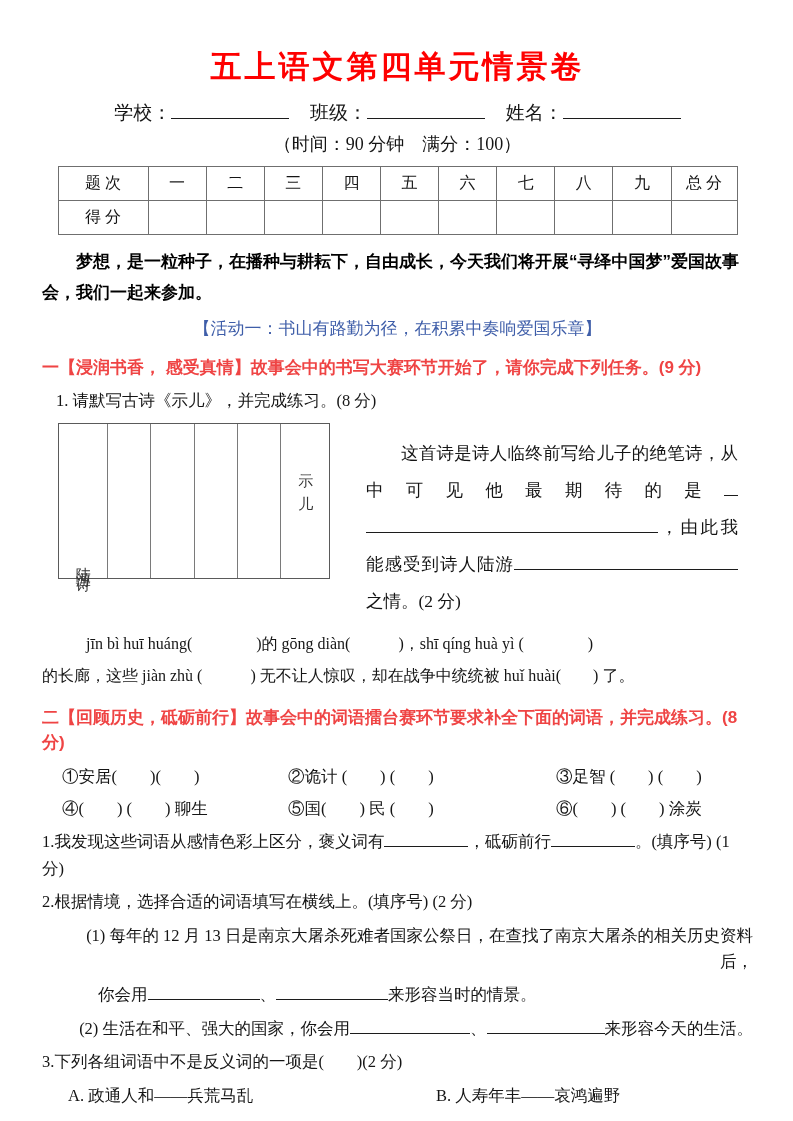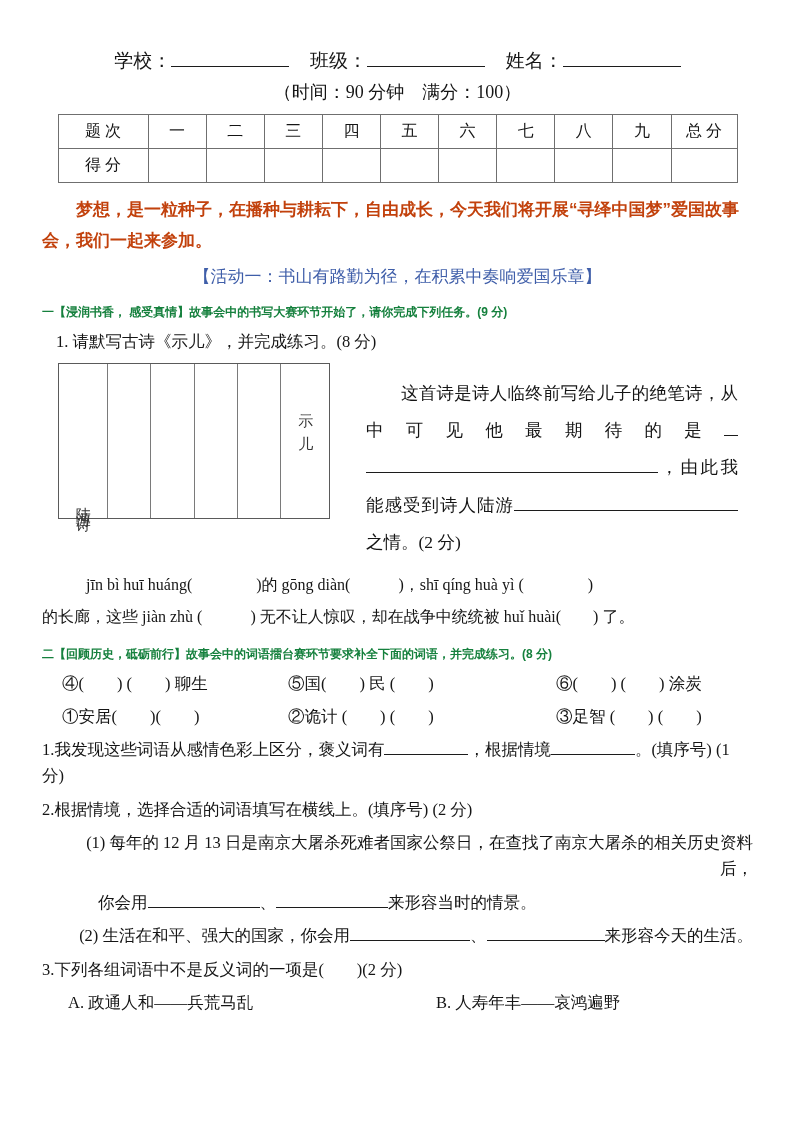--- a/index.html
+++ b/index.html
@@ -24,30 +24,30 @@
   .ul { display: inline-block; border-bottom: 1.3px solid #1c1c1c; height: 0.95em; vertical-align: baseline; }
 
   .time-line { text-align: center; font-size: 18px; margin: 2px 0 10px; }
 
   table.score { border-collapse: collapse; width: 680px; margin: 0 auto; font-size: 16px; table-layout: fixed; }
   table.score td { border: 1px solid #6f6f6f; text-align: center; height: 34px; padding: 0; }
   table.score td.c0 { width: 90px; }
   table.score td.cz { width: 66px; }
 
   .intro {
-    color: #c2410c; font-weight: bold; font-size: 17px; line-height: 1.85;
+    color: #000000; font-weight: bold; font-size: 17px; line-height: 1.85;
     font-family: "Liberation Sans", "DejaVu Sans", sans-serif;
     text-indent: 2em; margin: 11px 0 2px;
   }
   .activity {
     text-align: center; color: #3f5ea9; font-weight: normal; font-size: 17px;
     font-family: "Liberation Sans", "DejaVu Sans", sans-serif; margin: 8px 0 4px;
   }
   .sec-heading {
-    color: #15803d; font-weight: bold; font-size: 12px; line-height: 1.5;
+    color: #ef4444; font-weight: bold; font-size: 17px; line-height: 1.5;
     font-family: "Liberation Sans", "DejaVu Sans", sans-serif; margin: 15px 0 8px;
   }
 
   .q { font-size: 16.5px; margin: 7px 0; line-height: 1.6; }
   .q.ind1 { padding-left: 14px; }
   .q.ind2 { padding-left: 24px; text-align: right; }
   .q.ind3 { padding-left: 56px; }
 
   .grid-row { display: flex; margin: 8px 0 10px 16px; }
   .poem-grid { width: 272px; height: 156px; border: 1.5px solid #5a5a5a; display: flex; flex: none; }
@@ -76,20 +76,21 @@
   .opt-row {
     display: grid; grid-template-columns: 368px auto;
     padding-left: 26px; font-size: 16.5px; margin: 5px 0; line-height: 1.6;
   }
 </style>
 </head>
 <body>
 
 <div class="page">
 
+  <div class="title">五上语文第四单元情景卷</div>
 
   <div class="info-line">
     <span class="lbl">学校：</span><span class="ul" style="width:118px"></span>
     <span class="lbl">班级：</span><span class="ul" style="width:118px"></span>
     <span class="lbl">姓名：</span><span class="ul" style="width:118px"></span>
   </div>
 
   <div class="time-line">（时间：90 分钟　满分：100）</div>
 
   <table class="score">
@@ -146,31 +147,31 @@
     </div>
     <p class="note"><span>这首诗是诗人临终前写给儿子的绝笔诗，从中可见他最期待的是</span><span class="ul" style="width:14px"></span><span class="ul" style="width:292px"></span><span>，由此我能感受到诗人陆游</span><span class="ul" style="width:118px"></span><span class="ul" style="width:106px"></span><span>之情。(2 分)</span></p>
   </div>
 
   <div class="pinyin l1">jīn bì huī huáng(　　　　)的 gōng diàn(　　　)，shī qíng huà yì (　　　　)</div>
   <div class="pinyin">的长廊，这些 jiàn zhù (　　　) 无不让人惊叹，却在战争中统统被 huǐ huài(　　) 了。</div>
 
   <div class="sec-heading">二【回顾历史，砥砺前行】故事会中的词语擂台赛环节要求补全下面的词语，并完成练习。(8 分)</div>
 
   <div class="words-row">
+    <span>①安居(　　)(　　)</span>
+    <span>②诡计 (　　) (　　)</span>
+    <span>③足智 (　　) (　　)</span>
+  </div>
+  <div class="words-row">
     <span>④(　　) (　　) 聊生</span>
     <span>⑤国(　　) 民 (　　)</span>
     <span>⑥(　　) (　　) 涂炭</span>
   </div>
-  <div class="words-row">
-    <span>①安居(　　)(　　)</span>
-    <span>②诡计 (　　) (　　)</span>
-    <span>③足智 (　　) (　　)</span>
-  </div>
 
-  <div class="q"><span>1.我发现这些词语从感情色彩上区分，褒义词有</span><span class="ul" style="width:84px"></span><span>，根据情境</span><span class="ul" style="width:84px"></span><span>。(填序号) (1 分)</span></div>
+  <div class="q"><span>1.我发现这些词语从感情色彩上区分，褒义词有</span><span class="ul" style="width:84px"></span><span>，砥砺前行</span><span class="ul" style="width:84px"></span><span>。(填序号) (1 分)</span></div>
 
   <div class="q">2.根据情境，选择合适的词语填写在横线上。(填序号) (2 分)</div>
 
   <div class="q ind2">(1) 每年的 12 月 13 日是南京大屠杀死难者国家公祭日，在查找了南京大屠杀的相关历史资料后，</div>
   <div class="q ind3"><span>你会用</span><span class="ul" style="width:112px"></span><span>、</span><span class="ul" style="width:112px"></span><span>来形容当时的情景。</span></div>
 
   <div class="q ind2"><span>(2) 生活在和平、强大的国家，你会用</span><span class="ul" style="width:120px"></span><span>、</span><span class="ul" style="width:118px"></span><span>来形容今天的生活。</span></div>
 
   <div class="q">3.下列各组词语中不是反义词的一项是(　　)(2 分)</div>
 

